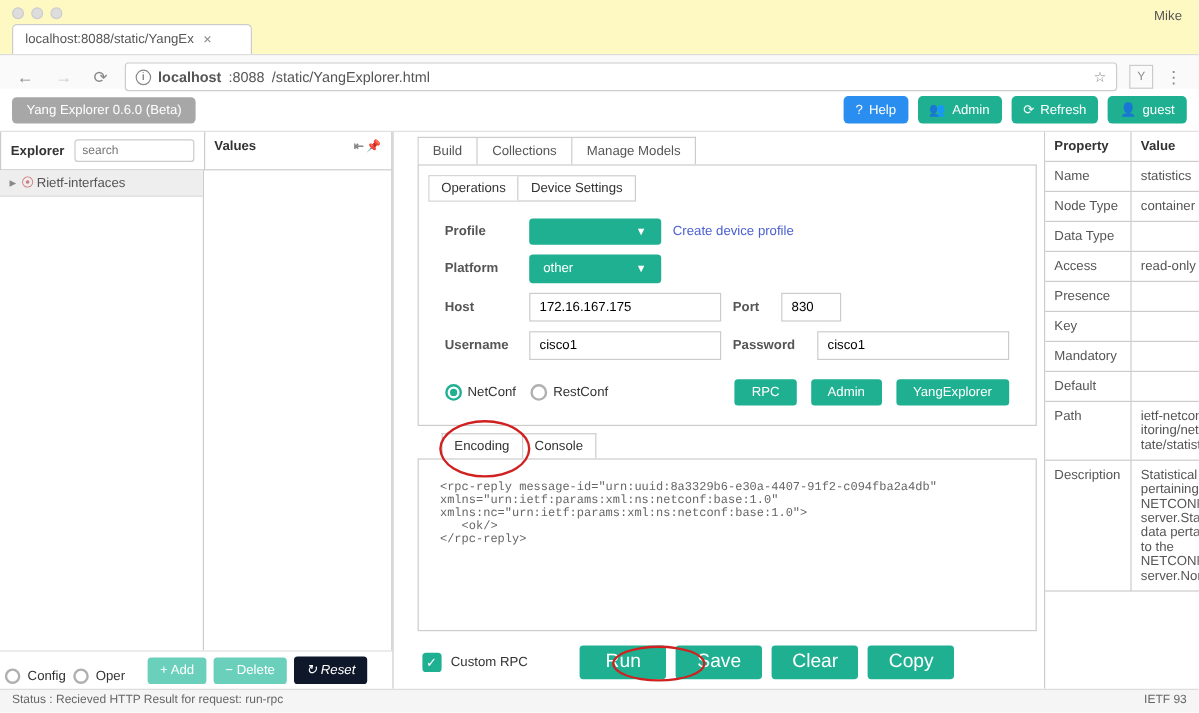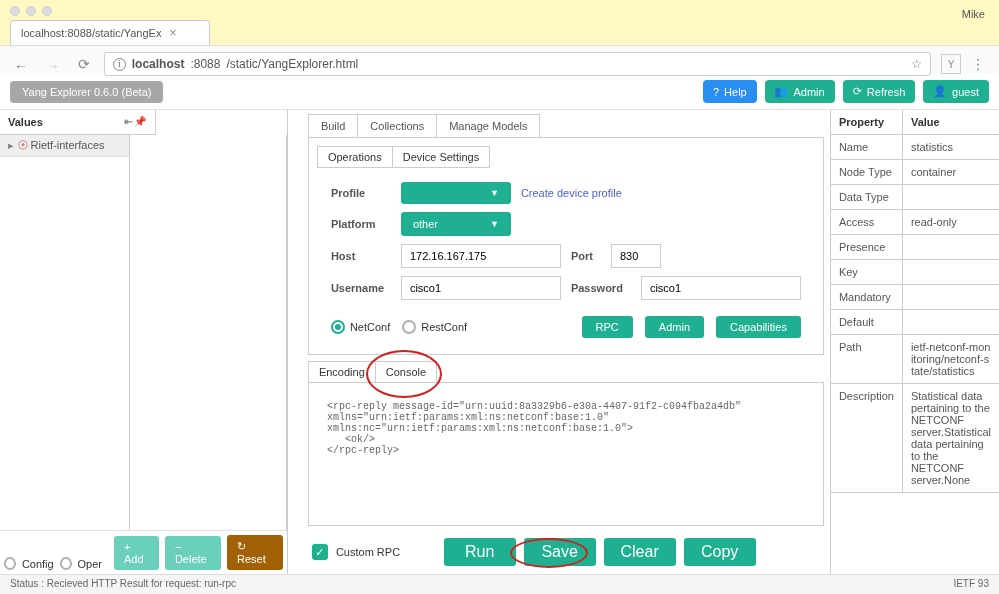--- a/index.html
+++ b/index.html
@@ -46,21 +46,21 @@
 .tree-left { flex: 1; border-right: 1px solid #ccc; }
 .tree-right { width: 156px; }
 .tree-item { padding: 4px 8px; background: #eee; font-size: 11px; color: #555; border-bottom: 1px solid #ddd; }
 .tree-item .caret { color: #888; margin-right: 4px; }
 .tree-item .node-icon { color: #d08080; margin-right: 2px; }
 .left-footer { padding: 4px; display: flex; align-items: flex-end; gap: 6px; border-top: 1px solid #e0e0e0; }
 .radio-circle { width: 13px; height: 13px; border: 2px solid #b0b0b0; border-radius: 50%; display: inline-block; }
 .footer-btn { border-radius: 3px; padding: 5px 10px; font-size: 11px; color: #fff; cursor: pointer; }
 .btn-add { background: #6ad0bb; }
 .btn-del { background: #6ad0bb; }
-.btn-reset { background: #a16207; }
+.btn-reset { background: #0f172a; font-style: italic; }
 .left-footer .spacer { flex: 0.3; }
 
 
 .top-tabs { display: flex; border: 1px solid #ccc; border-bottom: none; font-size: 11px; margin-top: 4px; width: fit-content; }
 .top-tabs .tab { padding: 5px 12px; border-right: 1px solid #ccc; color: #555; cursor: pointer; }
 .top-tabs .tab.active { background: #fff; font-weight: normal; }
 .top-tabs .tab:last-child { border-right: none; }
 .mid-panel { border: 1px solid #ccc; padding: 8px; flex-shrink: 0; }
 .sub-tabs { display: flex; border: 1px solid #ccc; width: fit-content; font-size: 11px; margin-bottom: 14px; }
 .sub-tabs .tab { padding: 4px 10px; border-right: 1px solid #ccc; cursor: pointer; }
@@ -74,21 +74,21 @@
 .link-text { color: #4a5fd0; font-size: 11px; cursor: pointer; }
 .text-input { border: 1px solid #ccc; padding: 5px 8px; font-size: 11px; min-width: 110px; }
 .proto-row { display: flex; align-items: center; gap: 12px; padding: 8px 14px; }
 .proto-radio { display: flex; align-items: center; gap: 5px; cursor: pointer; }
 .radio-outer { width: 14px; height: 14px; border: 2px solid #1fb091; border-radius: 50%; display: inline-flex; align-items: center; justify-content: center; }
 .radio-outer.off { border-color: #b0b0b0; }
 .radio-inner { width: 6px; height: 6px; background: #1fb091; border-radius: 50%; }
 .proto-row .proto-spacer { flex: 1; }
 .teal-btn { background: #1fb091; color: #fff; padding: 5px 14px; border-radius: 3px; font-size: 11px; cursor: pointer; }
 
-.enc-tabs { display: flex; border: 1px solid #ccc; border-bottom: none; width: fit-content; font-size: 11px; margin-top: 6px; }
+.enc-tabs { display: flex; border: 1px solid #ccc; border-bottom: none; width: fit-content; font-size: 11px; margin-top: 6px; margin-left: 20px; }
 .enc-tabs .tab { padding: 4px 10px; border-right: 1px solid #ccc; cursor: pointer; }
 .enc-tabs .tab:last-child { border-right: none; }
 .console-box { border: 1px solid #ccc; height: 186px; padding: 18px; font-family: "Courier New", monospace; font-size: 10px; color: #666; white-space: pre; overflow: hidden; position: relative; }
 .bottom-row { display: flex; align-items: center; gap: 8px; padding: 8px 4px; margin-top: 4px; }
 .check-box { width: 16px; height: 16px; background: #1fb091; border-radius: 3px; display: inline-flex; align-items: center; justify-content: center; color: #fff; font-size: 11px; }
 .bottom-row .spacer { flex: 0.3; }
 .action-btn { background: #1fb091; color: #fff; padding: 5px 0; border-radius: 3px; font-size: 16px; cursor: pointer; width: 72px; text-align: center; }
 
 
 .prop-table { width: 100%; border-collapse: collapse; font-size: 11px; }
@@ -156,20 +156,24 @@
         <span class="icon">👤</span>
         <span>guest</span>
       </div>
   </div>
 </div>
 
 <div class="main">
 
   <div class="left-col">
     <div class="left-header">
+      <div class="explorer-head">
+        <span>Explorer</span>
+        <input class="search-input" placeholder="search" style="">
+      </div>
       <div class="values-head">
         <span>Values</span>
         <span class="pin-icons">
             <span>⇤</span>
             <span>📌</span>
           </span>
       </div>
     </div>
     <div class="tree-area">
       <div class="tree-left">
@@ -238,21 +242,21 @@
             </span>
           <span>NetConf</span>
         </div>
         <div class="proto-radio">
           <span class="radio-outer off"></span>
           <span>RestConf</span>
         </div>
         <div class="proto-spacer"></div>
         <div class="teal-btn">RPC</div>
         <div class="teal-btn">Admin</div>
-        <div class="teal-btn">Capabilities</div>
+        <div class="teal-btn">YangExplorer</div>
       </div>
     </div>
 
     <div class="enc-tabs">
       <div class="tab">Encoding</div>
       <div class="tab active">Console</div>
     </div>
     <div class="console-box">&lt;rpc-reply message-id="urn:uuid:8a3329b6-e30a-4407-91f2-c094fba2a4db"
 xmlns="urn:ietf:params:xml:ns:netconf:base:1.0"
 xmlns:nc="urn:ietf:params:xml:ns:netconf:base:1.0"&gt;

